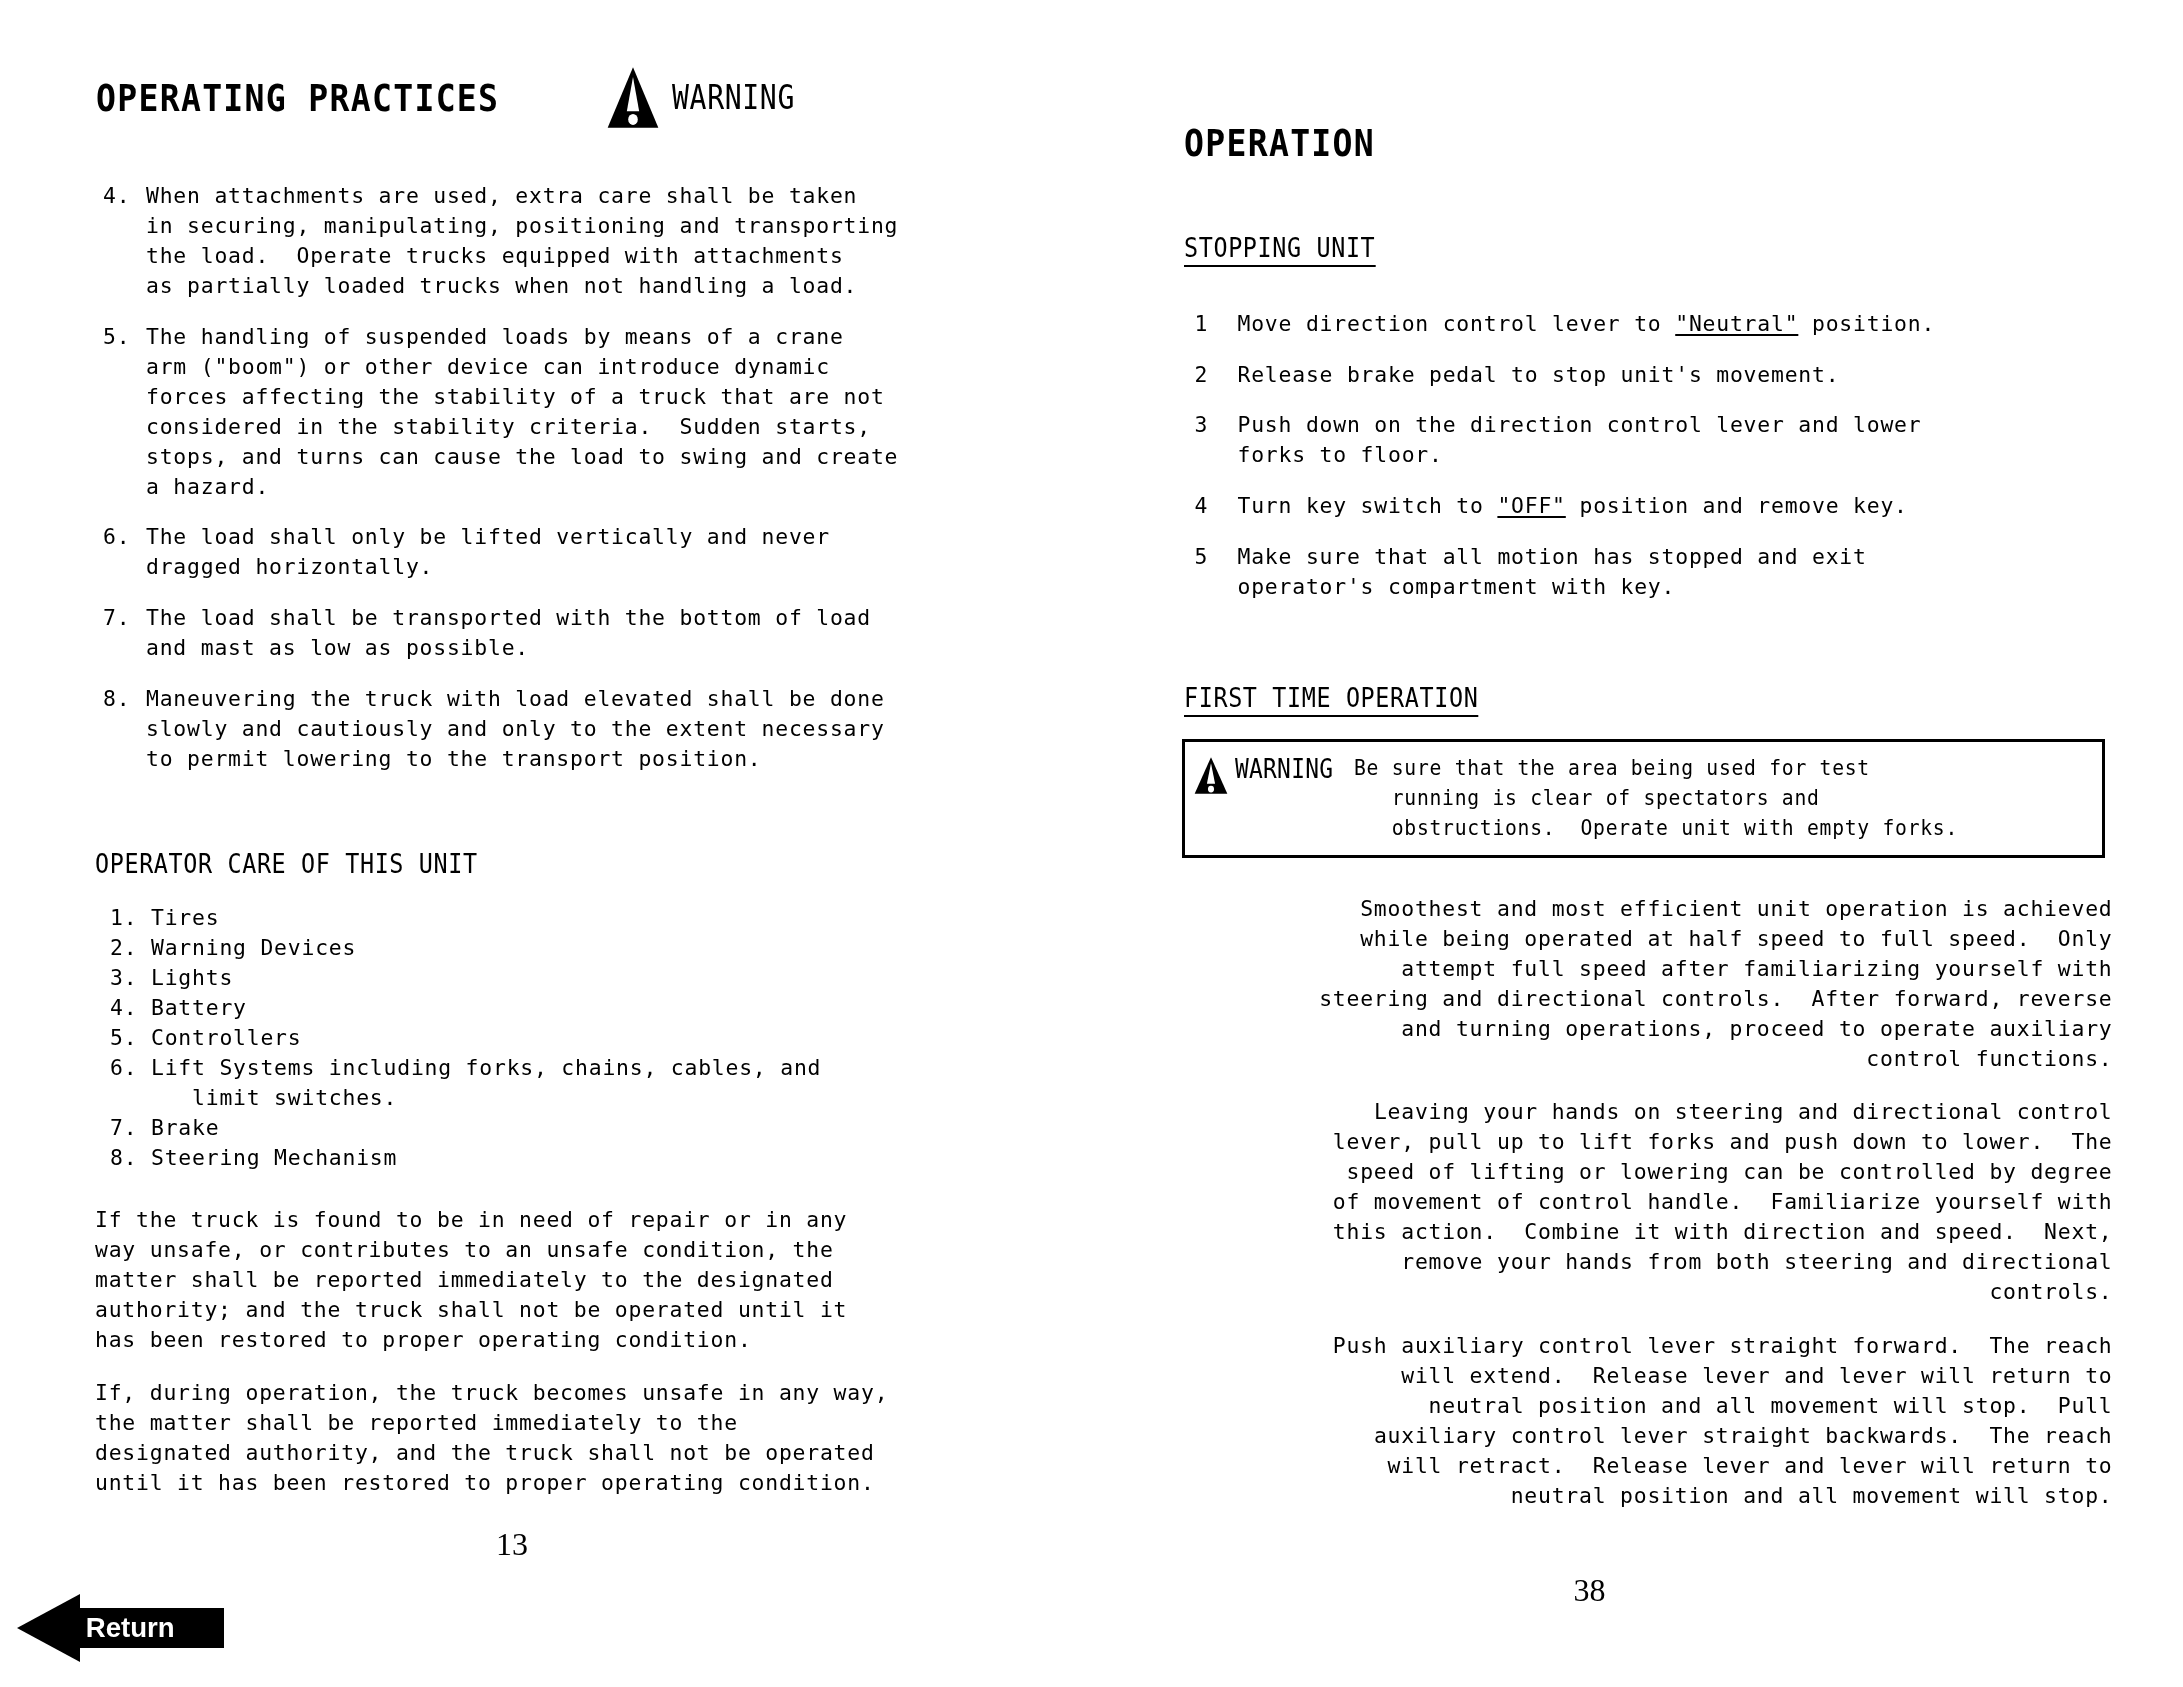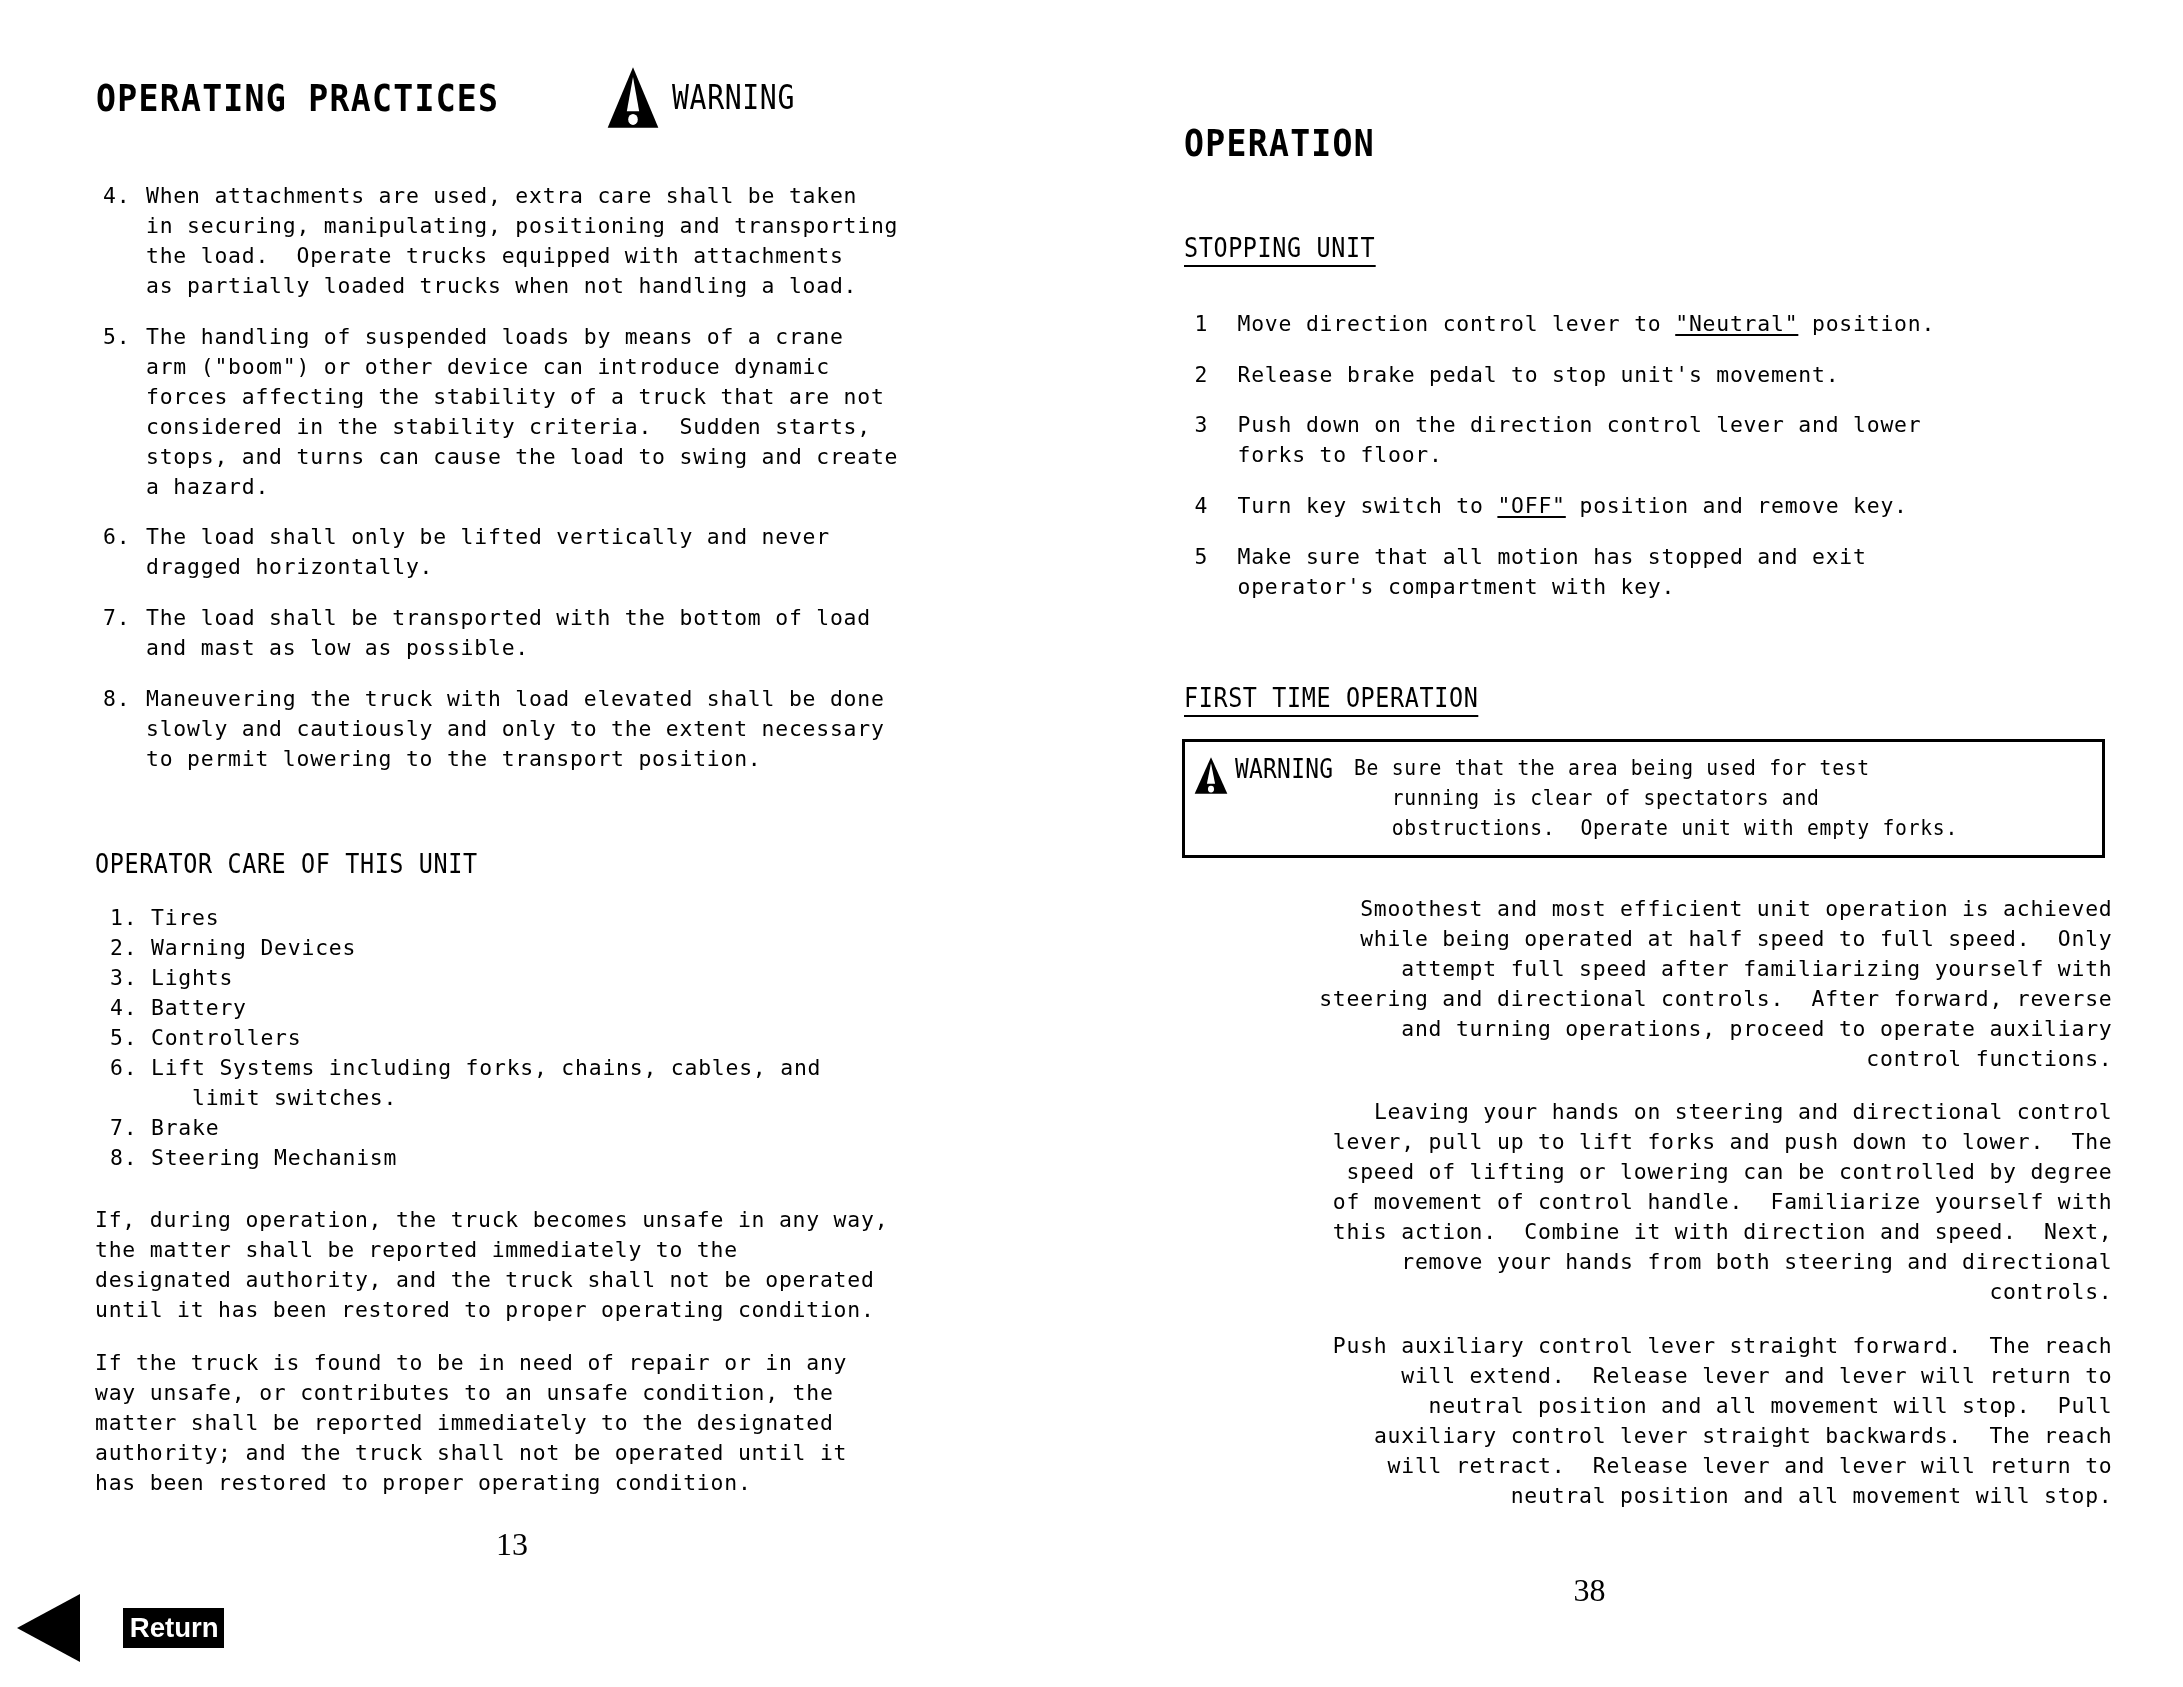--- a/index.html
+++ b/index.html
@@ -177,21 +177,20 @@
 
   
   .return-btn {
     position: absolute;
     left: 16.5px;
     top: 1593px;
     width: 207px;
     height: 69px;
     display: flex;
     align-items: center;
-    gap: 44px;
   }
   .return-arrow-head {
     width: 0;
     height: 0;
     border-top: 34px solid transparent;
     border-bottom: 34px solid transparent;
     border-right: 63px solid #000000;
     flex: 0 0 auto;
   }
   .return-arrow-body {
@@ -306,29 +305,29 @@
         <span class="marker">7.</span>
         <span class="ctext">Brake</span>
       </li>
       <li>
         <span class="marker">8.</span>
         <span class="ctext">Steering Mechanism</span>
       </li>
     </ul>
 
     <div style="position:absolute; left:95px; top:1205px; width:923px;">
-      <div class="para">If, during operation, the truck becomes unsafe in any way,
-the matter shall be reported immediately to the
-designated authority, and the truck shall not be operated
-until it has been restored to proper operating condition.</div>
       <div class="para">If the truck is found to be in need of repair or in any
 way unsafe, or contributes to an unsafe condition, the
 matter shall be reported immediately to the designated
 authority; and the truck shall not be operated until it
 has been restored to proper operating condition.</div>
+      <div class="para">If, during operation, the truck becomes unsafe in any way,
+the matter shall be reported immediately to the
+designated authority, and the truck shall not be operated
+until it has been restored to proper operating condition.</div>
     </div>
 
     <div class="page-number" style="left:496px; top:1526px;">13</div>
   </div>
 
   <div class="page page-right">
 
     <div class="section-title" style="position:absolute; left:92px; top:74px;">OPERATION</div>
 
     <div class="sub-title" style="position:absolute; left:92px; top:185px;">STOPPING UNIT</div>

